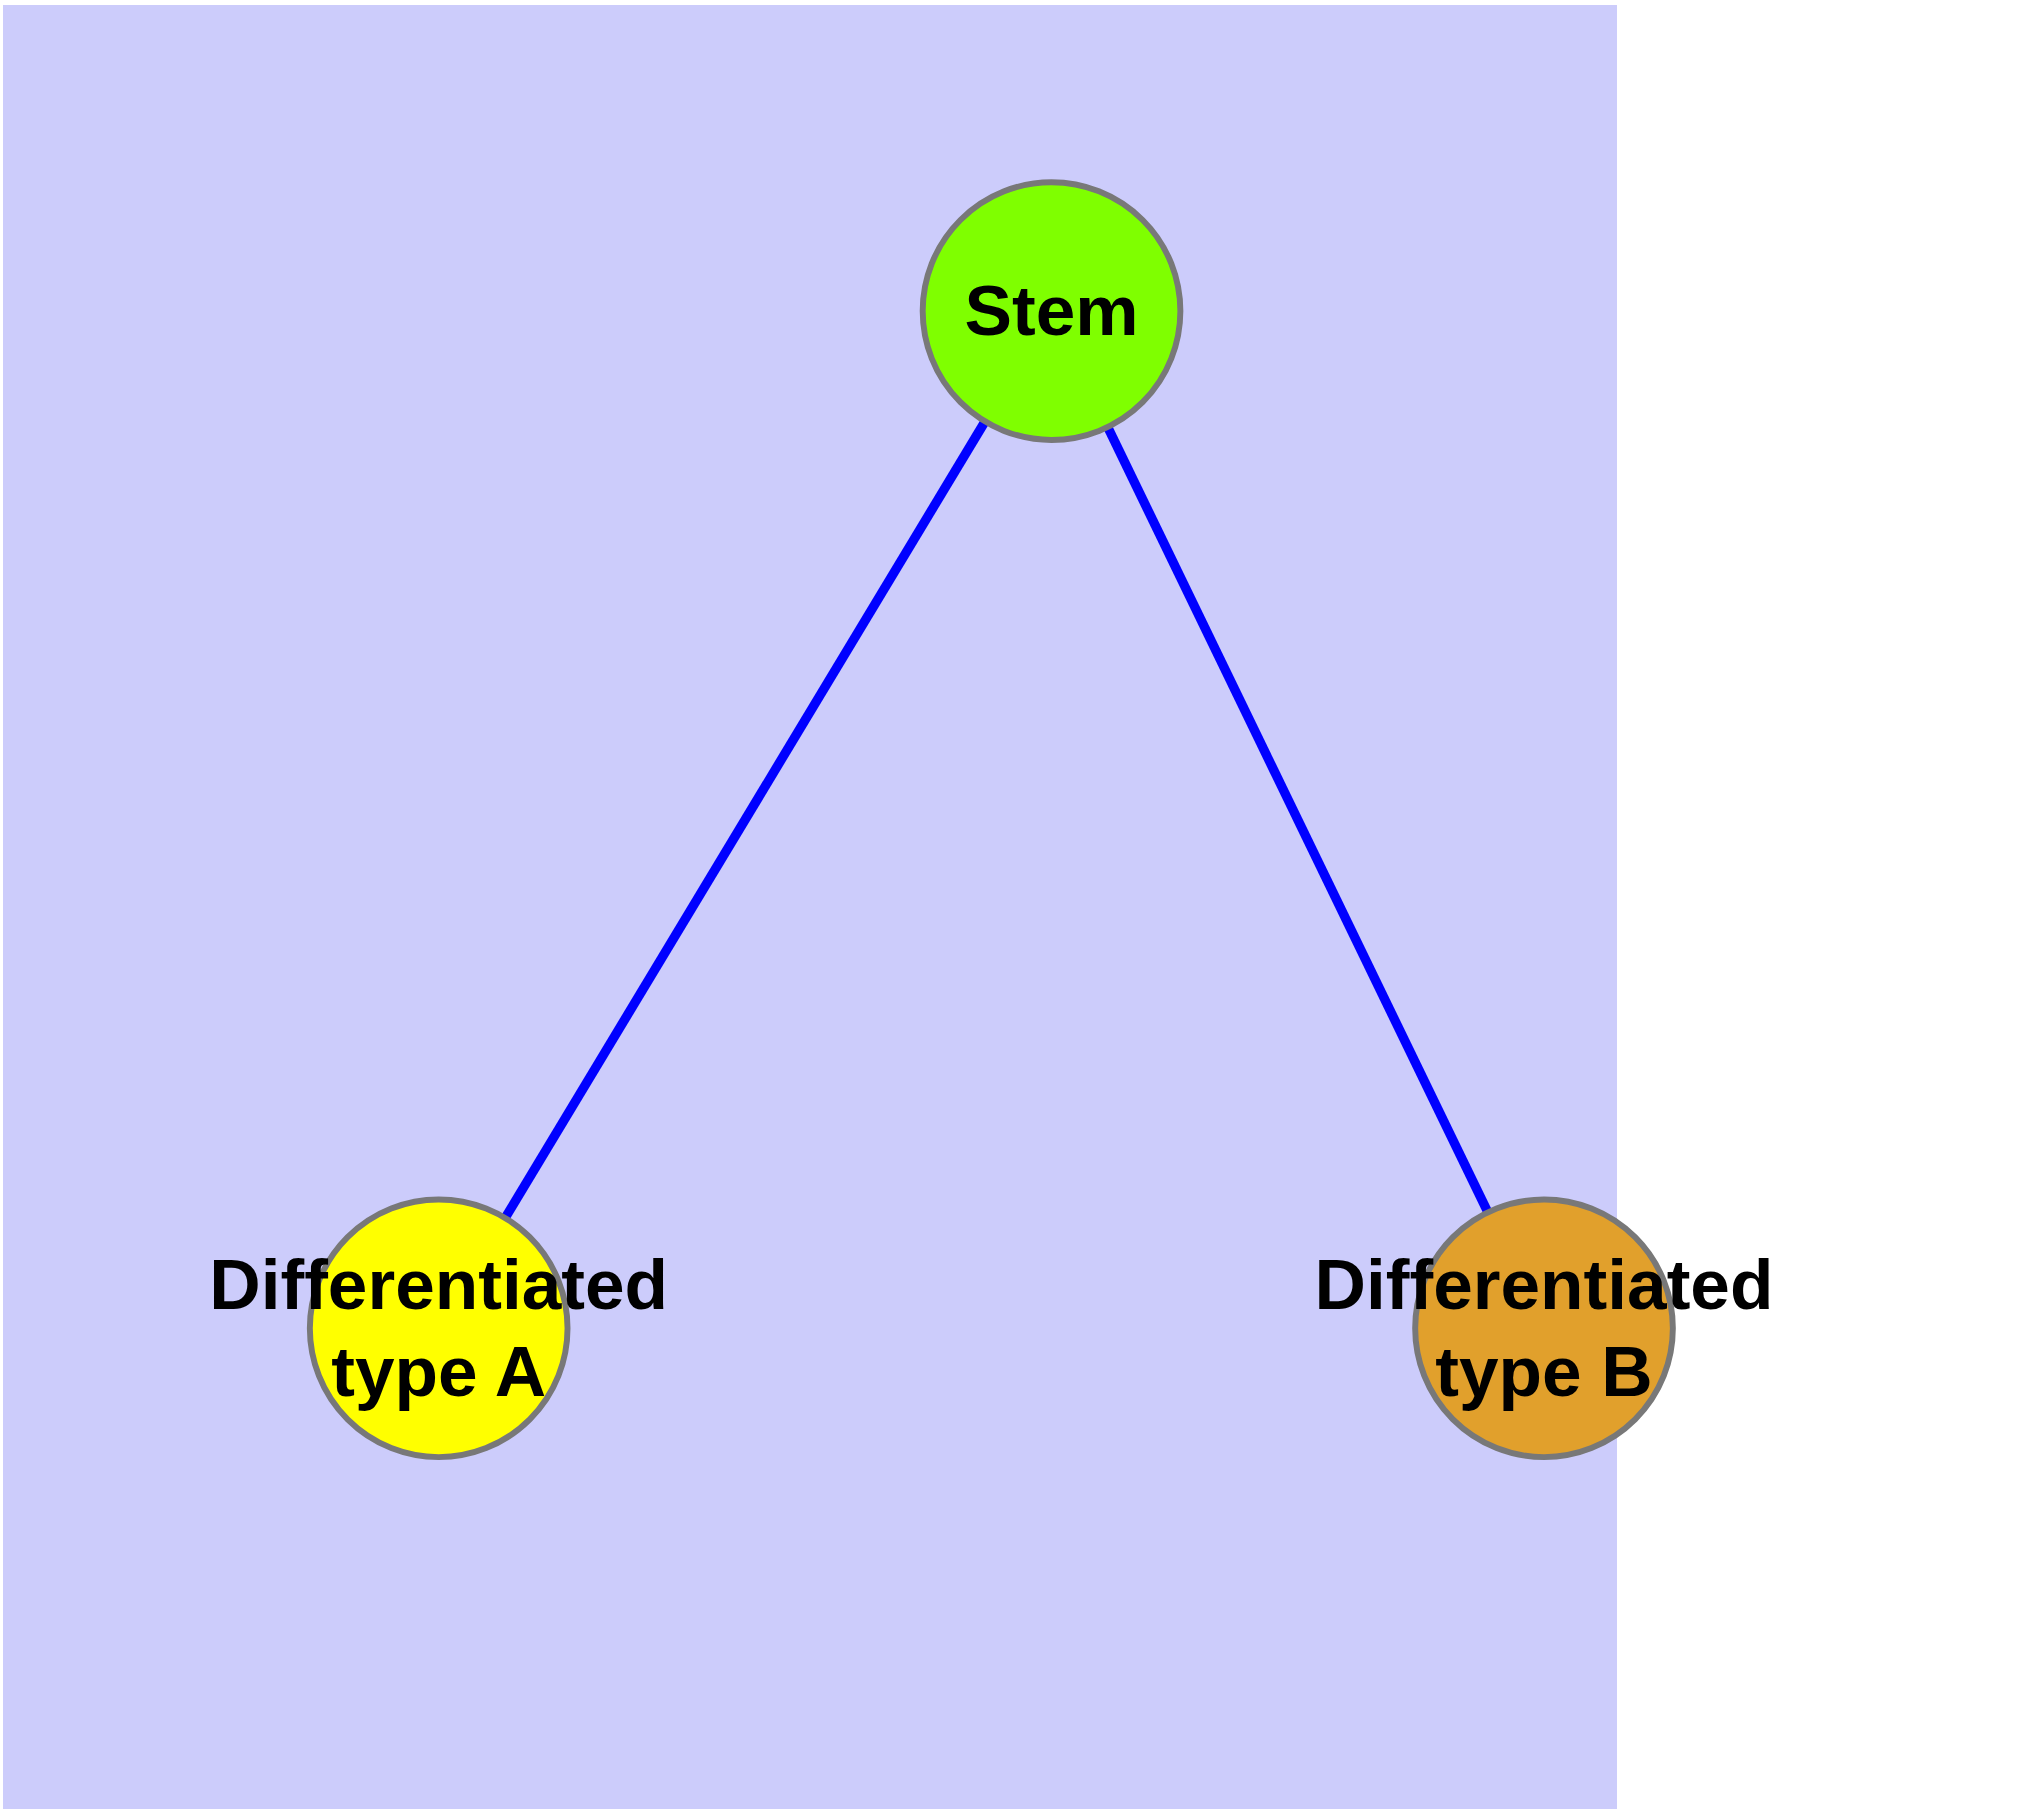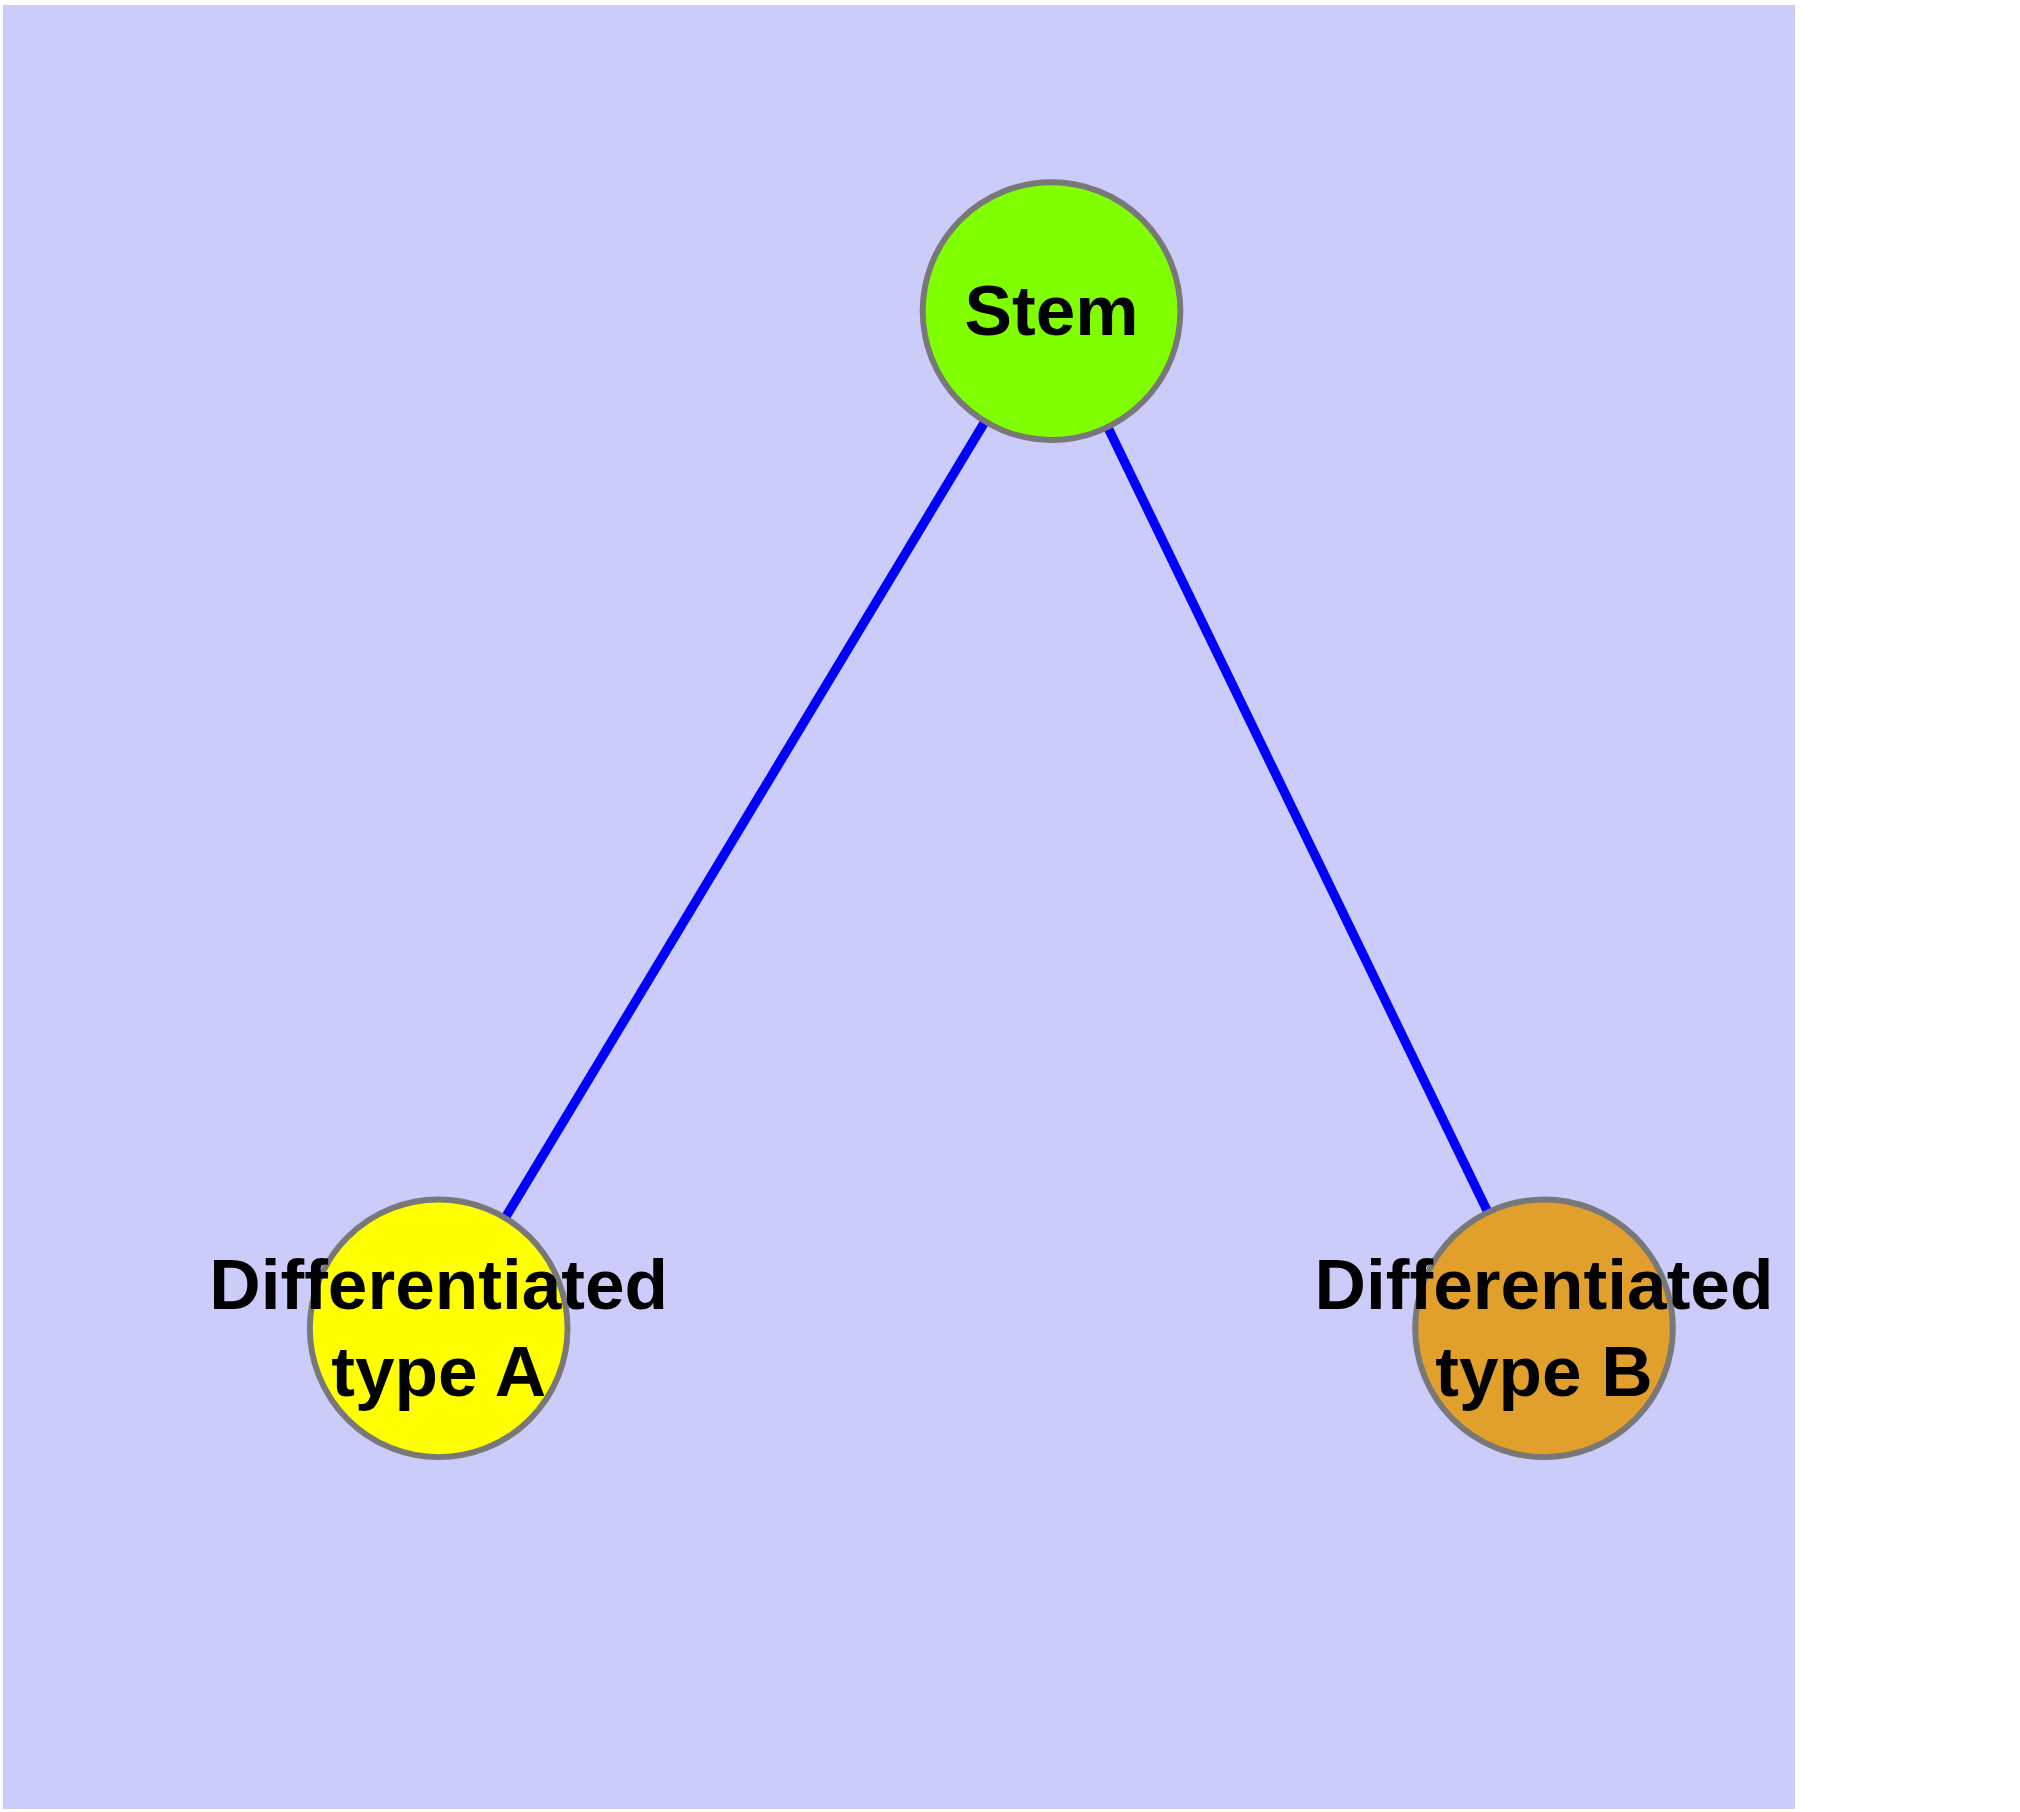--- a/index.html
+++ b/index.html
@@ -18,21 +18,21 @@
     position: relative;
     width: 2021px;
     height: 1812px;
     background: #ffffff;
     box-sizing: border-box;
   }
   #graph-plot {
     position: absolute;
     left: 3.4px;
     top: 5.1px;
-    width: 1792px;
+    width: 1614px;
     height: 1804px;
     background: #ccccfb;
   }
   #graph-svg {
     position: absolute;
     left: 0;
     top: 0;
     width: 2014px;
     height: 1804px;
     display: block;

